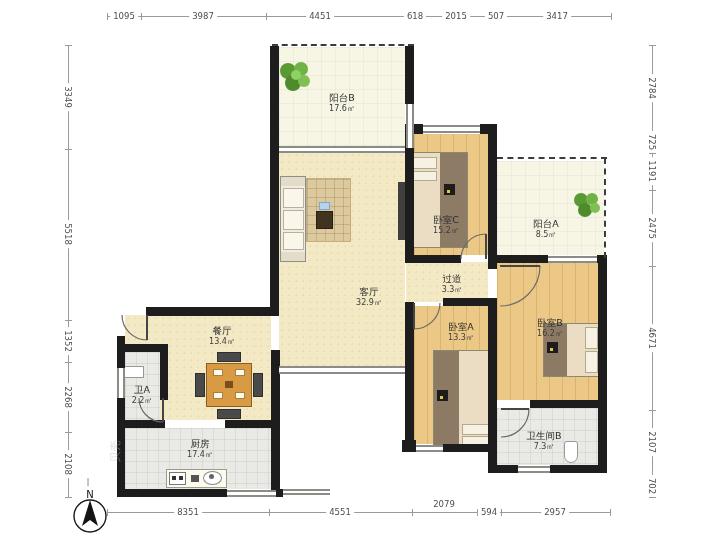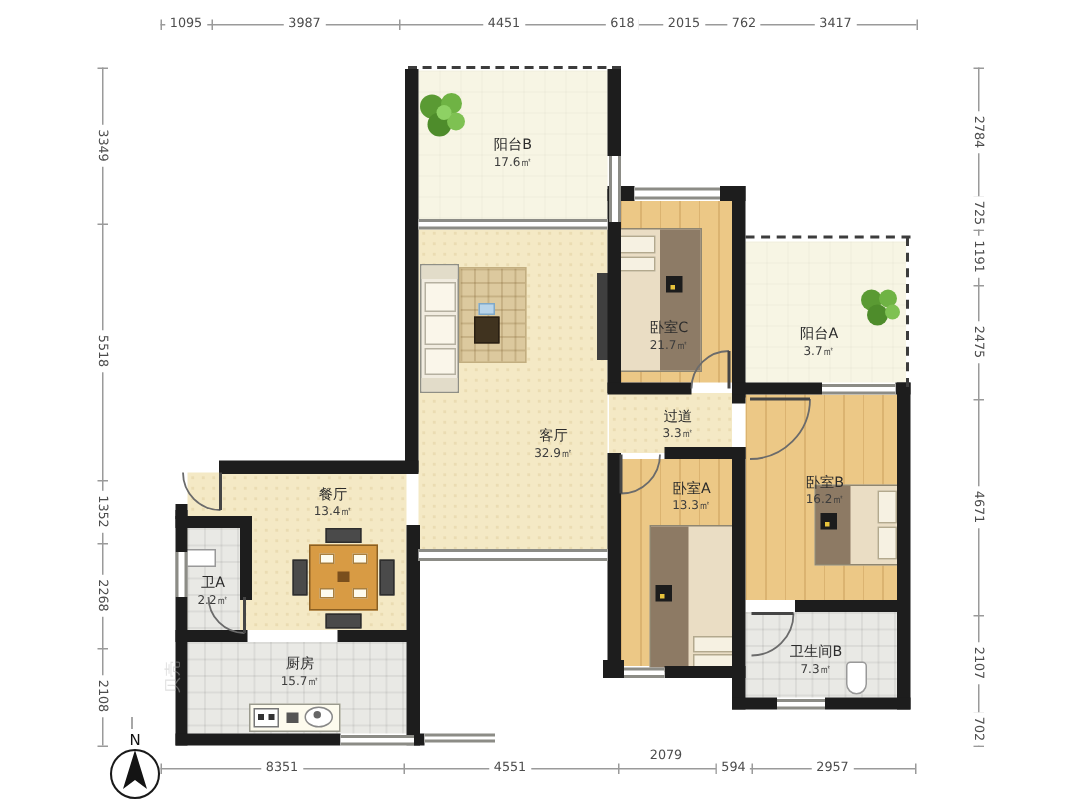--- a/index.html
+++ b/index.html
@@ -206,62 +206,62 @@
   <div class="rlabel" style="left:222px;top:336px">
     <span>餐厅</span>
     <span class="rarea">13.4㎡</span>
   </div>
   <div class="rlabel" style="left:142px;top:395px">
     <span>卫A</span>
     <span class="rarea">2.2㎡</span>
   </div>
   <div class="rlabel" style="left:200px;top:449px">
     <span>厨房</span>
-    <span class="rarea">15.7㎡</span>
+    <span class="rarea">17.4㎡</span>
   </div>
   <div class="rlabel" style="left:446px;top:225px">
     <span>卧室C</span>
-    <span class="rarea">21.7㎡</span>
+    <span class="rarea">15.2㎡</span>
   </div>
   <div class="rlabel" style="left:452px;top:284px">
     <span>过道</span>
     <span class="rarea">3.3㎡</span>
   </div>
   <div class="rlabel" style="left:461px;top:332px">
     <span>卧室A</span>
     <span class="rarea">13.3㎡</span>
   </div>
   <div class="rlabel" style="left:550px;top:328px">
     <span>卧室B</span>
     <span class="rarea">16.2㎡</span>
   </div>
   <div class="rlabel" style="left:546px;top:229px">
     <span>阳台A</span>
-    <span class="rarea">3.7㎡</span>
+    <span class="rarea">8.5㎡</span>
   </div>
   <div class="rlabel" style="left:544px;top:441px">
     <span>卫生间B</span>
     <span class="rarea">7.3㎡</span>
   </div>
 
   <div class="dl-h" style="left:107px;top:16px;width:504px"></div>
   <div class="tick" style="left:107px;top:13px;width:1px;height:7px"></div>
   <div class="tick" style="left:141px;top:13px;width:1px;height:7px"></div>
   <div class="tick" style="left:266px;top:13px;width:1px;height:7px"></div>
   <div class="tick" style="left:406px;top:13px;width:1px;height:7px"></div>
   <div class="tick" style="left:425px;top:13px;width:1px;height:7px"></div>
   <div class="tick" style="left:488px;top:13px;width:1px;height:7px"></div>
   <div class="tick" style="left:504px;top:13px;width:1px;height:7px"></div>
   <div class="tick" style="left:611px;top:13px;width:1px;height:7px"></div>
   <span class="dim" style="left:124px;top:16px">1095</span>
   <span class="dim" style="left:203px;top:16px">3987</span>
-  <span class="dim" style="left:336px;top:16px">4451</span>
+  <span class="dim" style="left:320px;top:16px">4451</span>
   <span class="dim" style="left:415px;top:16px">618</span>
   <span class="dim" style="left:456px;top:16px">2015</span>
-  <span class="dim" style="left:496px;top:16px">762</span>
+  <span class="dim" style="left:496px;top:16px">507</span>
   <span class="dim" style="left:557px;top:16px">3417</span>
 
   <div class="dl-h" style="left:107px;top:512px;width:503px"></div>
   <div class="tick" style="left:107px;top:509px;width:1px;height:7px"></div>
   <div class="tick" style="left:269px;top:509px;width:1px;height:7px"></div>
   <div class="tick" style="left:412px;top:509px;width:1px;height:7px"></div>
   <div class="tick" style="left:477px;top:509px;width:1px;height:7px"></div>
   <div class="tick" style="left:501px;top:509px;width:1px;height:7px"></div>
   <div class="tick" style="left:610px;top:509px;width:1px;height:7px"></div>
   <span class="dim" style="left:188px;top:512px">8351</span>

